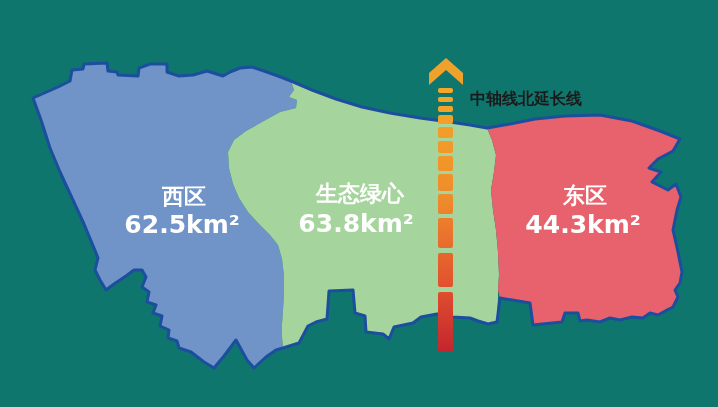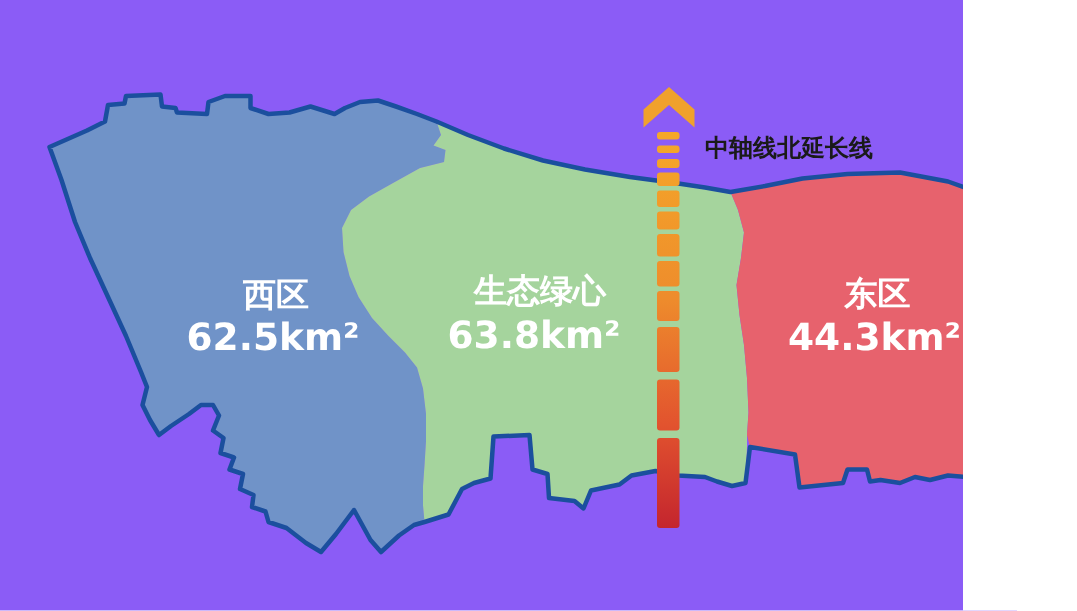--- a/index.html
+++ b/index.html
@@ -2,23 +2,23 @@
 <html><head>
 <meta charset="utf-8">
 <style>
   html, body {
     margin: 0;
     padding: 0;
     background: #ffffff;
   }
   .stage {
     position: relative;
-    width: 642px;
+    width: 718px;
     height: 407px;
-    background: #8b5cf6;
+    background: #0f766e;
     overflow: hidden;
     font-family: "DejaVu Sans", sans-serif;
   }
   svg {
     display: block;
   }
   .region-name {
     font-family: "DejaVu Sans", sans-serif;
     font-size: 22px;
     font-weight: bold;

